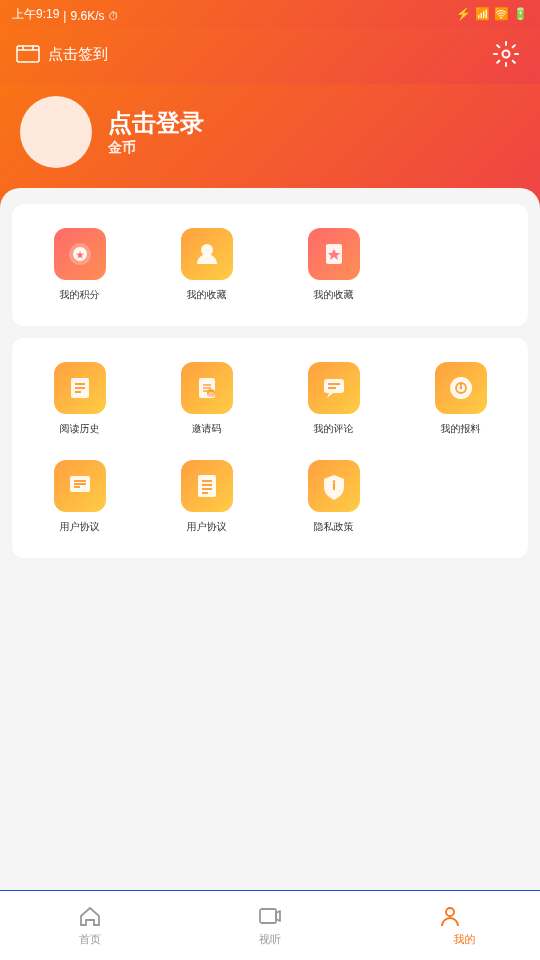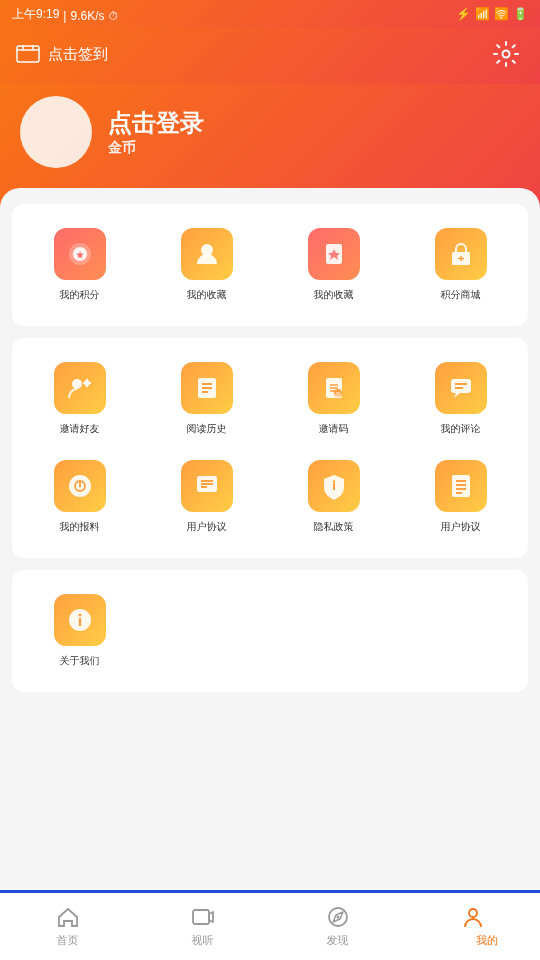--- a/index.html
+++ b/index.html
@@ -117,21 +117,21 @@
     .icon-agreement { background: linear-gradient(135deg, #ffa040, #ffcc44); }
     .icon-privacy { background: linear-gradient(135deg, #ffa040, #ffcc44); }
     .icon-about { background: linear-gradient(135deg, #ffa040, #ffcc44); }
 
     
     .bottom-nav {
       position: absolute;
       bottom: 0; left: 0; right: 0;
       height: 70px;
       background: white;
-      border-top: 3px solid #1d4ed8;
+      border-top: 1px solid #1d4ed8;
       display: flex;
       align-items: center;
     }
     .nav-item {
       flex: 1;
       display: flex;
       flex-direction: column;
       align-items: center;
       gap: 4px;
       cursor: pointer;
@@ -213,50 +213,27 @@
       <div class="grid-item">
         <div class="icon-wrap icon-collect">
           <svg width="30" height="30" viewBox="0 0 30 30">
             <rect x="7" y="5" width="16" height="20" rx="2" fill="white" opacity="0.9"></rect>
             <polygon points="15,10 17,14 21,14 18,17 19,21 15,18 11,21 12,17 9,14 13,14" fill="#ff6b6b" opacity="0.85"></polygon>
           </svg>
         </div>
         <span class="grid-item-label">我的收藏</span>
       </div>
 
-      <div class="grid-item">
-        <div class="icon-wrap icon-shop">
-          <svg width="30" height="30" viewBox="0 0 30 30">
-            <rect x="6" y="13" width="18" height="13" rx="1.5" fill="white" opacity="0.9"></rect>
-            <path d="M10 13v-3a5 5 0 0110 0v3" fill="none" stroke="white" stroke-width="2" opacity="0.9"></path>
-            <line x1="15" y1="17" x2="15" y2="22" stroke="#ffa040" stroke-width="1.5"></line>
-            <line x1="12" y1="19.5" x2="18" y2="19.5" stroke="#ffa040" stroke-width="1.5"></line>
-          </svg>
-        </div>
-        <span class="grid-item-label">积分商城</span>
-      </div>
 
     </div>
   </div>
 
   <div class="card">
     <div class="grid-4">
 
-      <div class="grid-item">
-        <div class="icon-wrap icon-invite">
-          <svg width="30" height="30" viewBox="0 0 30 30">
-            <circle cx="12" cy="11" r="5" fill="white" opacity="0.9"></circle>
-            <path d="M4 25c0-5 3.6-9 8-9" fill="none" stroke="white" stroke-width="2" opacity="0.9"></path>
-            <circle cx="22" cy="10" r="3" fill="white" opacity="0.8"></circle>
-            <line x1="22" y1="6" x2="22" y2="14" stroke="white" stroke-width="2" opacity="0.9"></line>
-            <line x1="18" y1="10" x2="26" y2="10" stroke="white" stroke-width="2" opacity="0.9"></line>
-          </svg>
-        </div>
-        <span class="grid-item-label">邀请好友</span>
-      </div>
 
       <div class="grid-item">
         <div class="icon-wrap icon-history">
           <svg width="30" height="30" viewBox="0 0 30 30">
             <rect x="6" y="5" width="18" height="20" rx="2" fill="white" opacity="0.9"></rect>
             <line x1="10" y1="11" x2="20" y2="11" stroke="#ffa040" stroke-width="1.8"></line>
             <line x1="10" y1="15" x2="20" y2="15" stroke="#ffa040" stroke-width="1.8"></line>
             <line x1="10" y1="19" x2="16" y2="19" stroke="#ffa040" stroke-width="1.8"></line>
           </svg>
         </div>
@@ -307,62 +284,46 @@
             <rect x="5" y="5" width="20" height="16" rx="2" fill="white" opacity="0.9"></rect>
             <line x1="9" y1="10" x2="21" y2="10" stroke="#ffa040" stroke-width="1.8"></line>
             <line x1="9" y1="13" x2="21" y2="13" stroke="#ffa040" stroke-width="1.8"></line>
             <line x1="9" y1="16" x2="15" y2="16" stroke="#ffa040" stroke-width="1.8"></line>
           </svg>
         </div>
         <span class="grid-item-label">用户协议</span>
       </div>
 
       <div class="grid-item">
-        <div class="icon-wrap icon-privacy">
-          <svg width="30" height="30" viewBox="0 0 30 30">
-            <path d="M15 4l10 4v8c0 6-4 10-10 13C9 26 5 22 5 16V8z" fill="white" opacity="0.9"></path>
-            <line x1="15" y1="12" x2="15" y2="19" stroke="#ffa040" stroke-width="2"></line>
-            <circle cx="15" cy="10.5" r="1.3" fill="#ffa040"></circle>
-          </svg>
-        </div>
-        <span class="grid-item-label">隐私政策</span>
-      </div>
-
-      <div class="grid-item">
         <div class="icon-wrap icon-agreement">
           <svg width="30" height="30" viewBox="0 0 30 30">
             <rect x="6" y="4" width="18" height="22" rx="2" fill="white" opacity="0.9"></rect>
             <line x1="10" y1="10" x2="20" y2="10" stroke="#ffa040" stroke-width="1.8"></line>
             <line x1="10" y1="14" x2="20" y2="14" stroke="#ffa040" stroke-width="1.8"></line>
             <line x1="10" y1="18" x2="20" y2="18" stroke="#ffa040" stroke-width="1.8"></line>
             <line x1="10" y1="22" x2="16" y2="22" stroke="#ffa040" stroke-width="1.8"></line>
           </svg>
         </div>
         <span class="grid-item-label">用户协议</span>
       </div>
 
+      <div class="grid-item">
+        <div class="icon-wrap icon-privacy">
+          <svg width="30" height="30" viewBox="0 0 30 30">
+            <path d="M15 4l10 4v8c0 6-4 10-10 13C9 26 5 22 5 16V8z" fill="white" opacity="0.9"></path>
+            <line x1="15" y1="12" x2="15" y2="19" stroke="#ffa040" stroke-width="2"></line>
+            <circle cx="15" cy="10.5" r="1.3" fill="#ffa040"></circle>
+          </svg>
+        </div>
+        <span class="grid-item-label">隐私政策</span>
+      </div>
+
     </div>
   </div>
 
-  <div class="card">
-    <div class="grid-4">
-
-      <div class="grid-item">
-        <div class="icon-wrap icon-about">
-          <svg width="30" height="30" viewBox="0 0 30 30">
-            <circle cx="15" cy="15" r="11" fill="white" opacity="0.9"></circle>
-            <line x1="15" y1="13" x2="15" y2="21" stroke="#ffa040" stroke-width="2.2"></line>
-            <circle cx="15" cy="10" r="1.5" fill="#ffa040"></circle>
-          </svg>
-        </div>
-        <span class="grid-item-label">关于我们</span>
-      </div>
-
-    </div>
-  </div>
 
 </div>
 
 <div class="bottom-nav">
 
   <div class="nav-item">
     <svg width="24" height="24" viewBox="0 0 24 24">
       <path d="M3 12L12 4l9 8v9h-5v-5h-8v5H3z" fill="none" stroke="#999" stroke-width="1.8"></path>
     </svg>
     <span class="nav-label">首页</span>
@@ -370,28 +331,20 @@
 
   <div class="nav-item">
     <svg width="24" height="24" viewBox="0 0 24 24">
       <rect x="2" y="5" width="16" height="14" rx="2" fill="none" stroke="#999" stroke-width="1.8"></rect>
       <polygon points="18,9 22,7 22,17 18,15" fill="none" stroke="#999" stroke-width="1.8" stroke-linejoin="round"></polygon>
     </svg>
     <span class="nav-label">视听</span>
   </div>
 
 
-  <div class="nav-item">
-    <svg width="24" height="24" viewBox="0 0 24 24">
-      <circle cx="12" cy="12" r="9" fill="none" stroke="#999" stroke-width="1.8"></circle>
-      <polygon points="17,7 10,10 7,17 14,14" fill="none" stroke="#999" stroke-width="1.5" stroke-linejoin="round"></polygon>
-      <circle cx="12" cy="12" r="1.5" fill="#999"></circle>
-    </svg>
-    <span class="nav-label">发现</span>
-  </div>
 
   <div class="nav-item">
     <svg width="24" height="24" viewBox="0 0 24 24">
       <circle cx="12" cy="8" r="4" fill="none" stroke="#f97316" stroke-width="1.8"></circle>
       <path d="M4 22c0-4.4 3.6-8 8-8s8 3.6 8 8" fill="none" stroke="#f97316" stroke-width="1.8"></path>
     </svg>
     <span class="nav-label active">我的</span>
   </div>
 
 </div>

